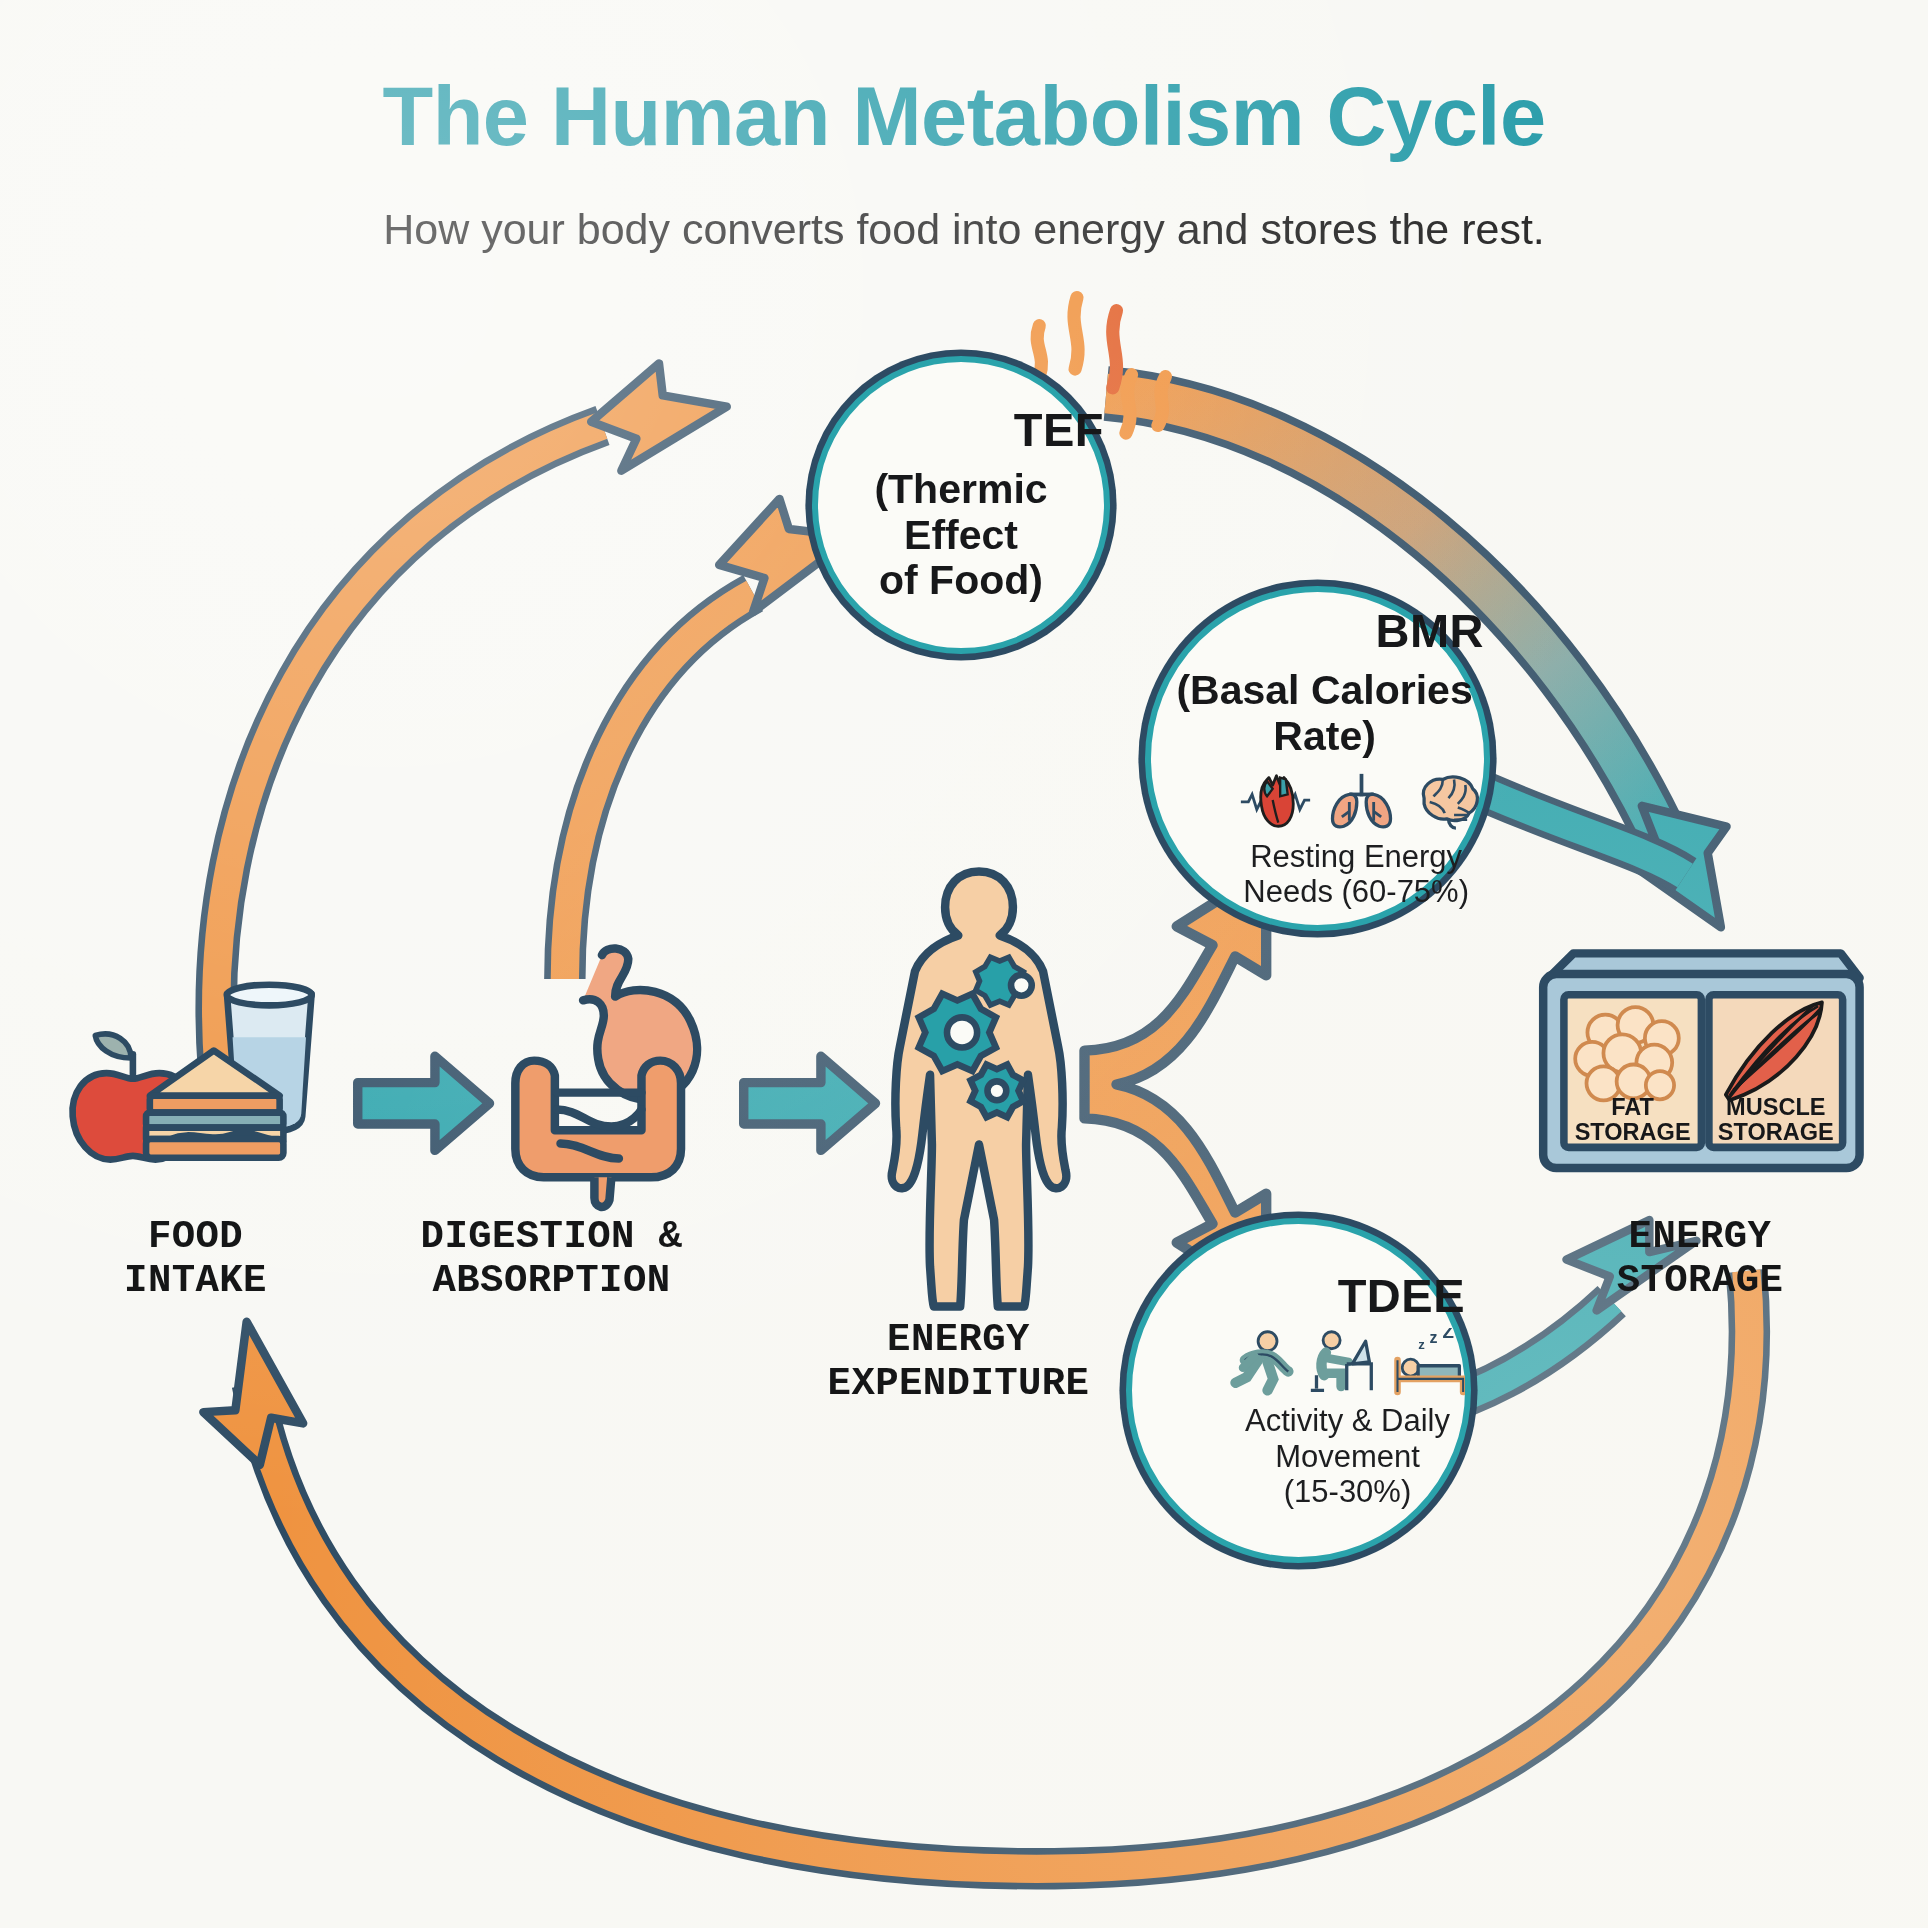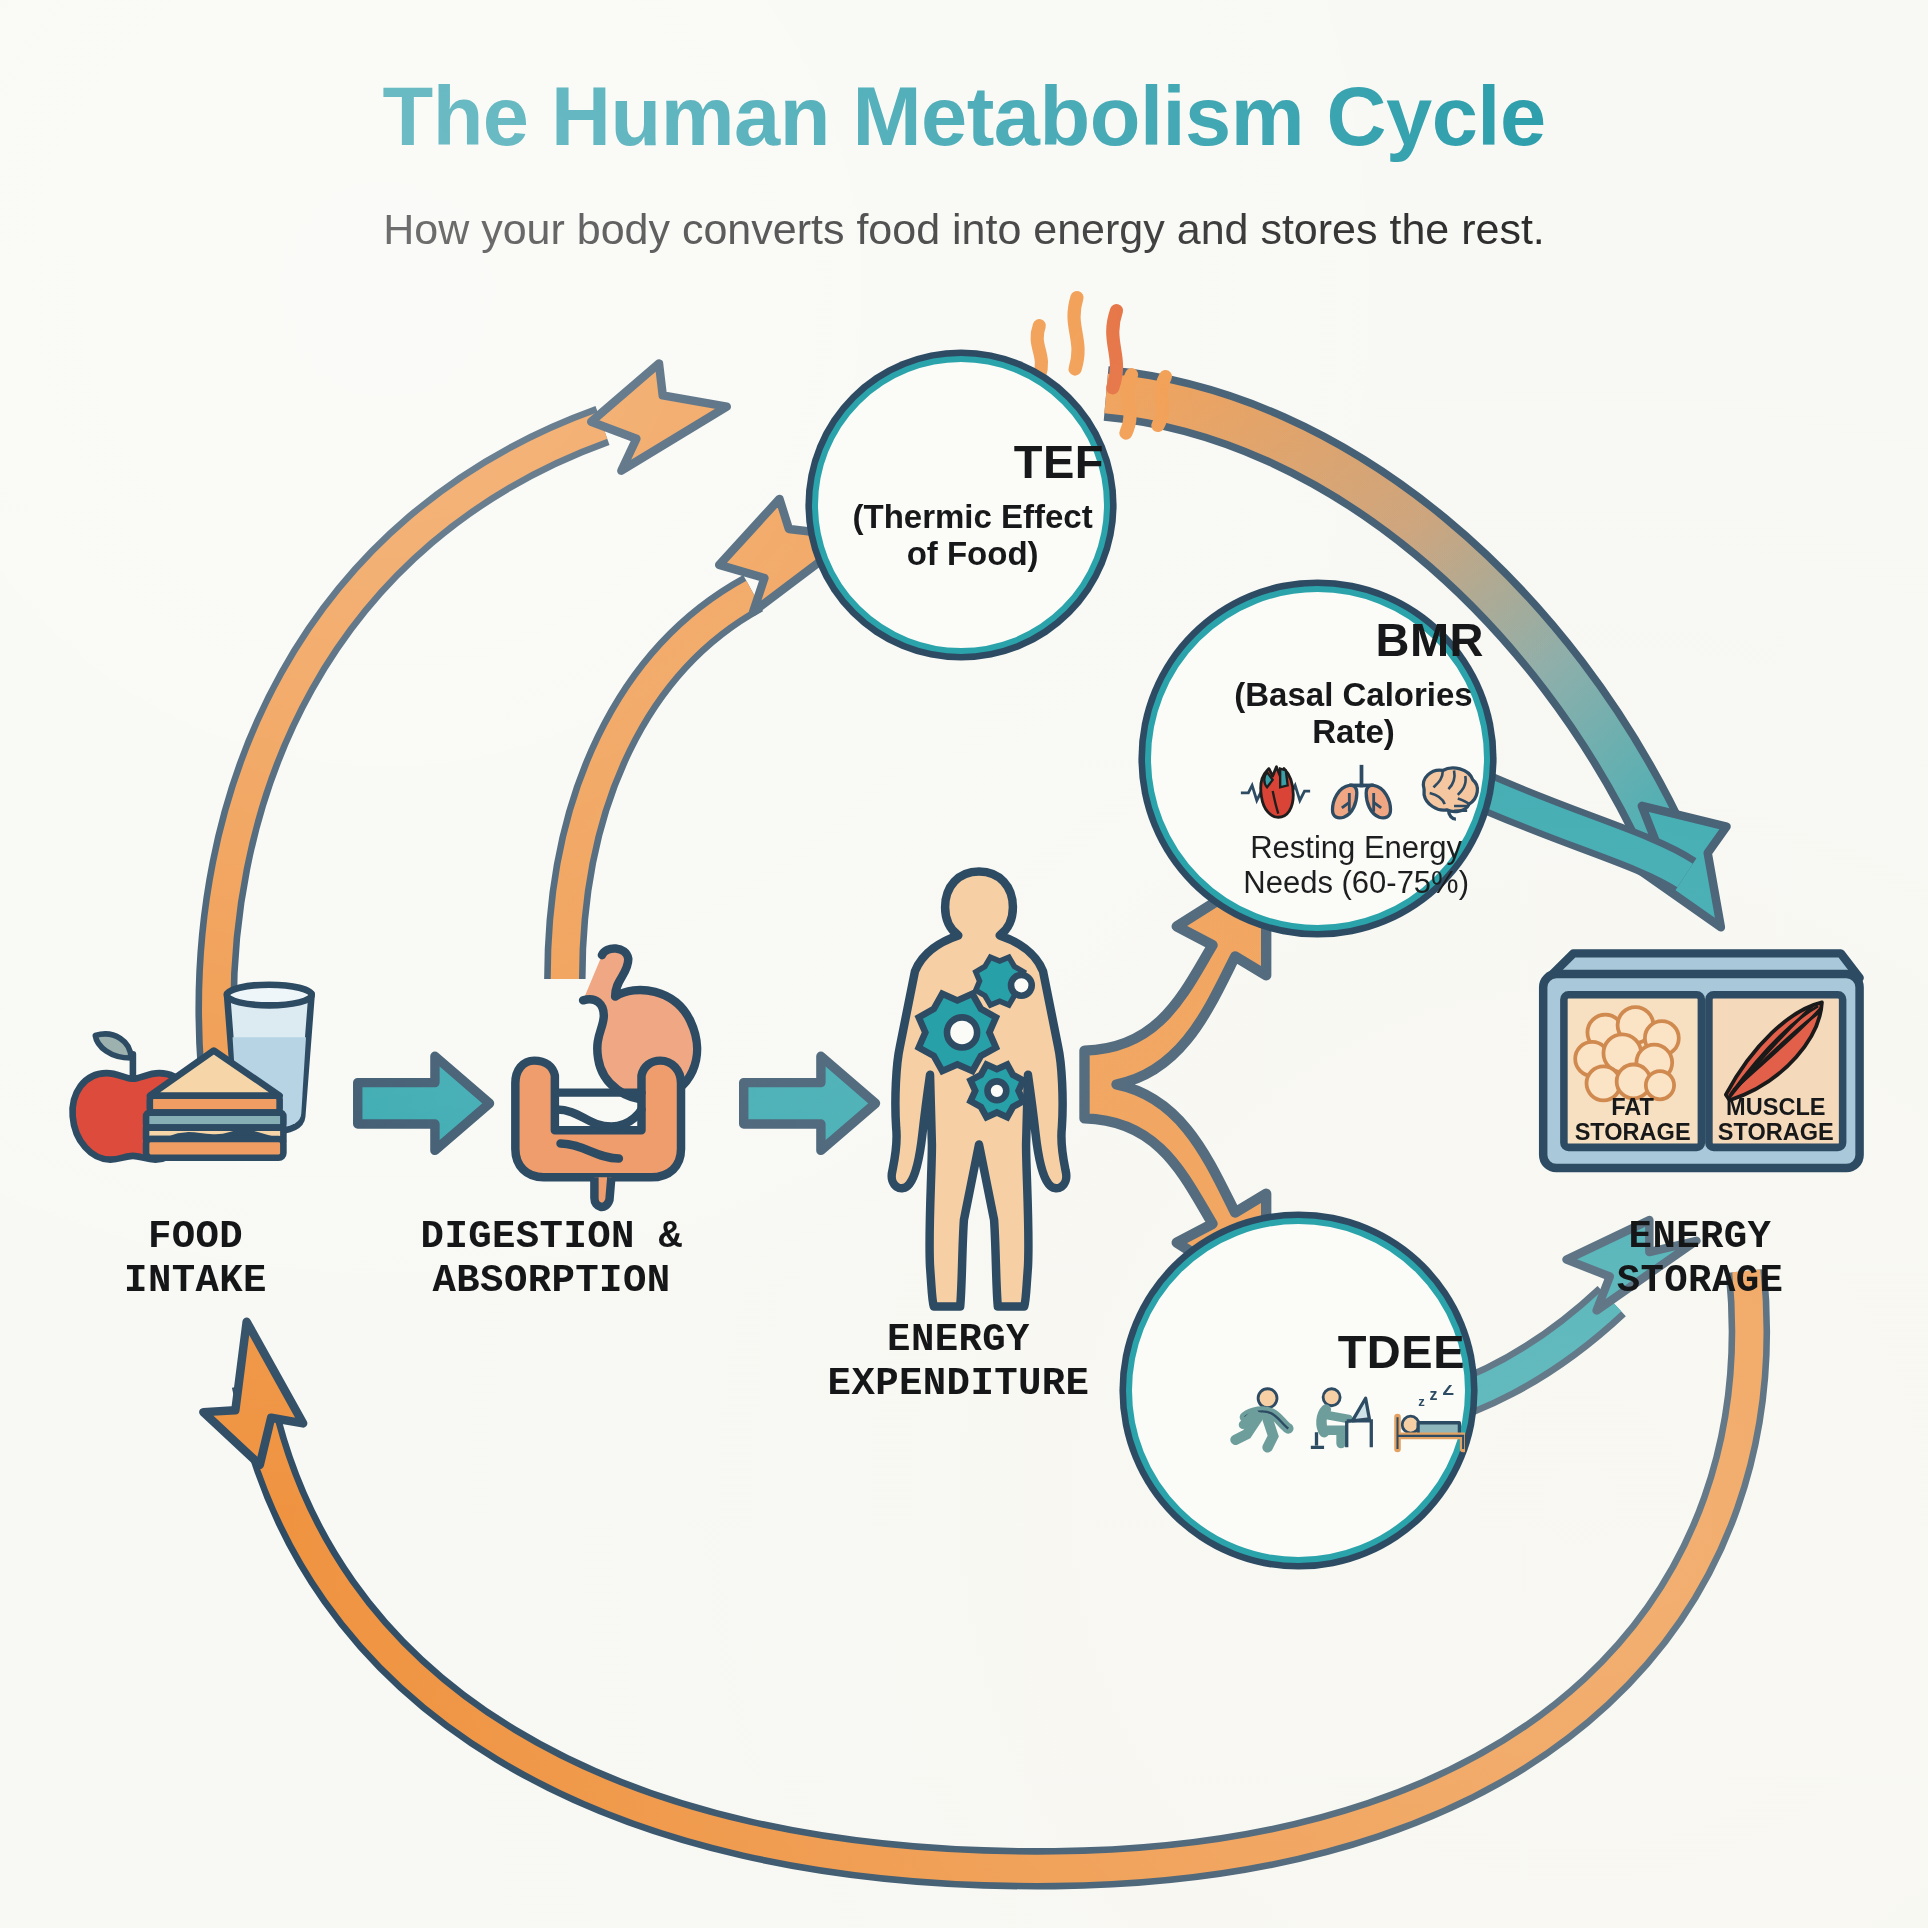--- a/index.html
+++ b/index.html
@@ -68,21 +68,21 @@
     z-index: 6;
   }
   .node-abbr {
     font-size: 47px;
     font-weight: bold;
     color: #17181a;
     line-height: 1.0;
     letter-spacing: 0.5px;
   }
   .node-full {
-    font-size: 33px;
+    font-size: 41px;
     font-weight: bold;
     color: #17181a;
     line-height: 1.12;
     margin-top: 14px;
     padding: 0 11.3px;
   }
   .node-desc {
     font-size: 31px;
     color: #1d1e20;
     line-height: 1.14;
@@ -409,20 +409,25 @@
       <svg width="75" height="68" viewBox="0 0 80 72">
         <text x="30" y="22" font-family="Liberation Sans, sans-serif" font-size="14" font-weight="bold" fill="#2d4b63">z</text>
         <text x="42" y="16" font-family="Liberation Sans, sans-serif" font-size="17" font-weight="bold" fill="#2d4b63">z</text>
         <text x="56" y="10" font-family="Liberation Sans, sans-serif" font-size="20" font-weight="bold" fill="#2d4b63">Z</text>
         <circle cx="22" cy="42" r="9" fill="#f6cfa5" stroke="#2d4b63" stroke-width="3"></circle>
         <path d="M 30 40 L 74 40 L 74 54 L 30 54 Z" fill="#8fb6bb" stroke="#2d4b63" stroke-width="3.5" stroke-linejoin="round"></path>
         <path d="M 8 34 L 8 68 M 8 54 L 78 54 L 78 68" fill="none" stroke="#e3a162" stroke-width="7" stroke-linecap="round"></path>
         <path d="M 8 34 L 8 68 M 8 54 L 78 54 L 78 68" fill="none" stroke="#2d4b63" stroke-width="2.2"></path>
       </svg>
     </div>
+    <div class="node-desc">
+      <span>Activity &amp; Daily</span><br>
+      <span>Movement</span><br>
+      <span>(15-30%)</span>
+    </div>
   </div>
 
   <div class="stage-label" id="label-food">
     <span>FOOD</span><br>
     <span>INTAKE</span>
   </div>
   <div class="stage-label" id="label-digestion">
     <span>DIGESTION &amp;</span><br>
     <span>ABSORPTION</span>
   </div>

